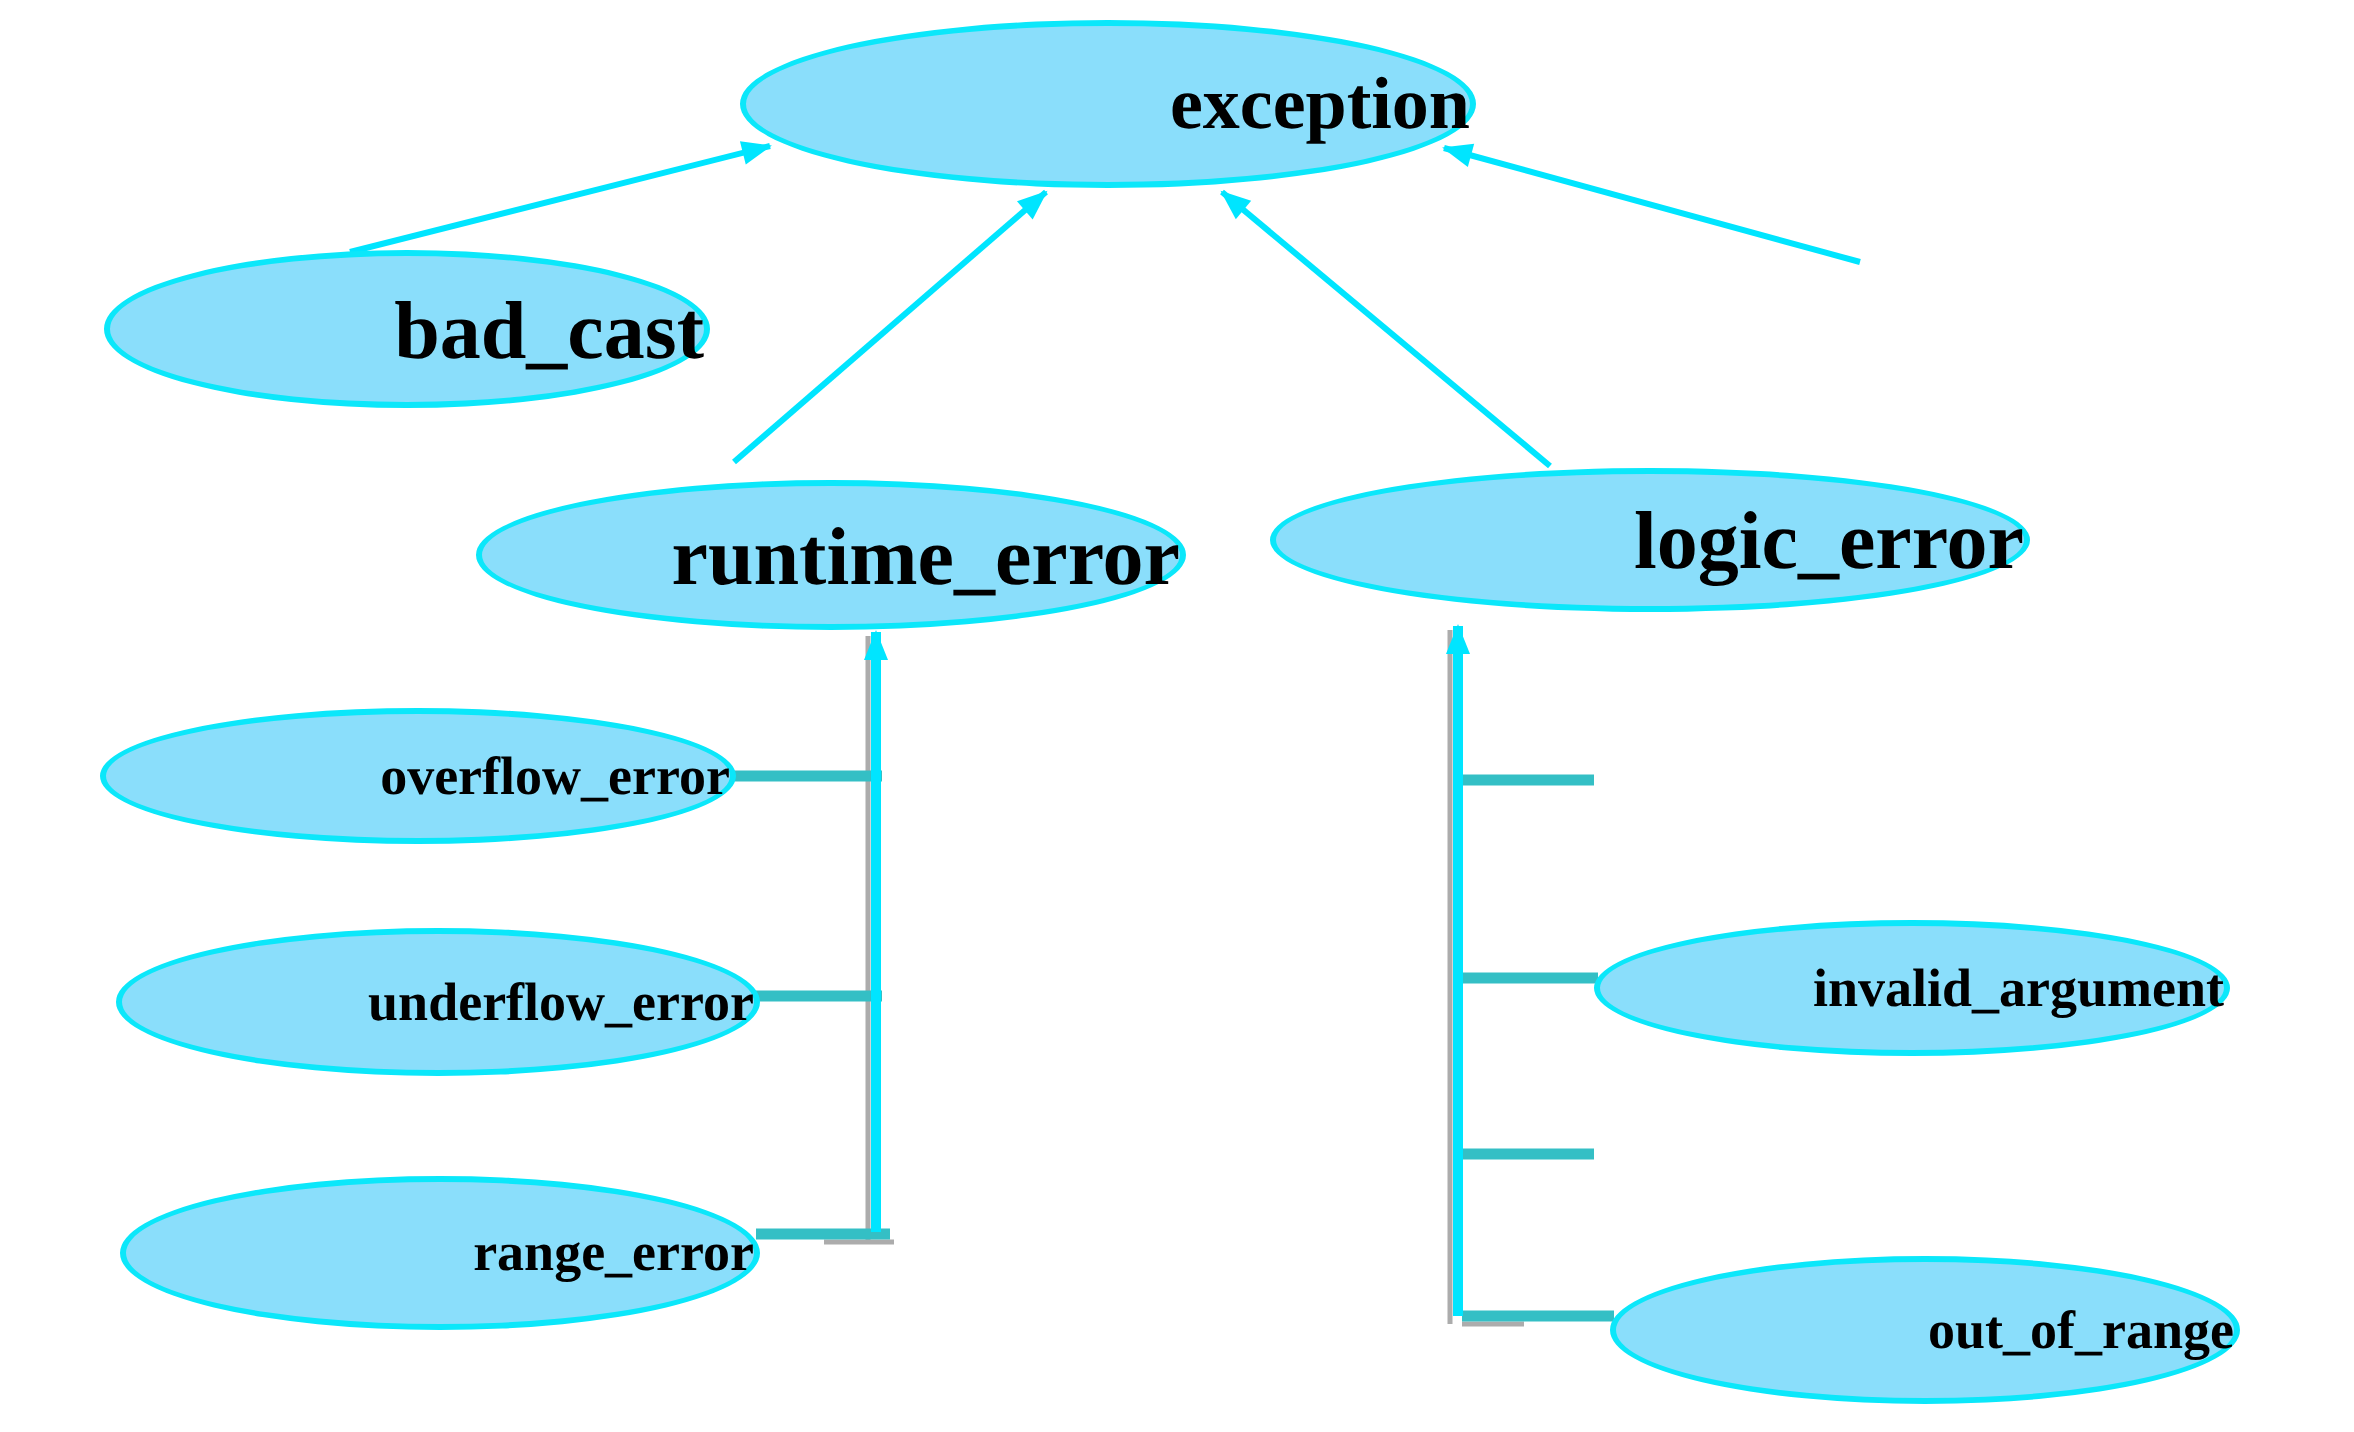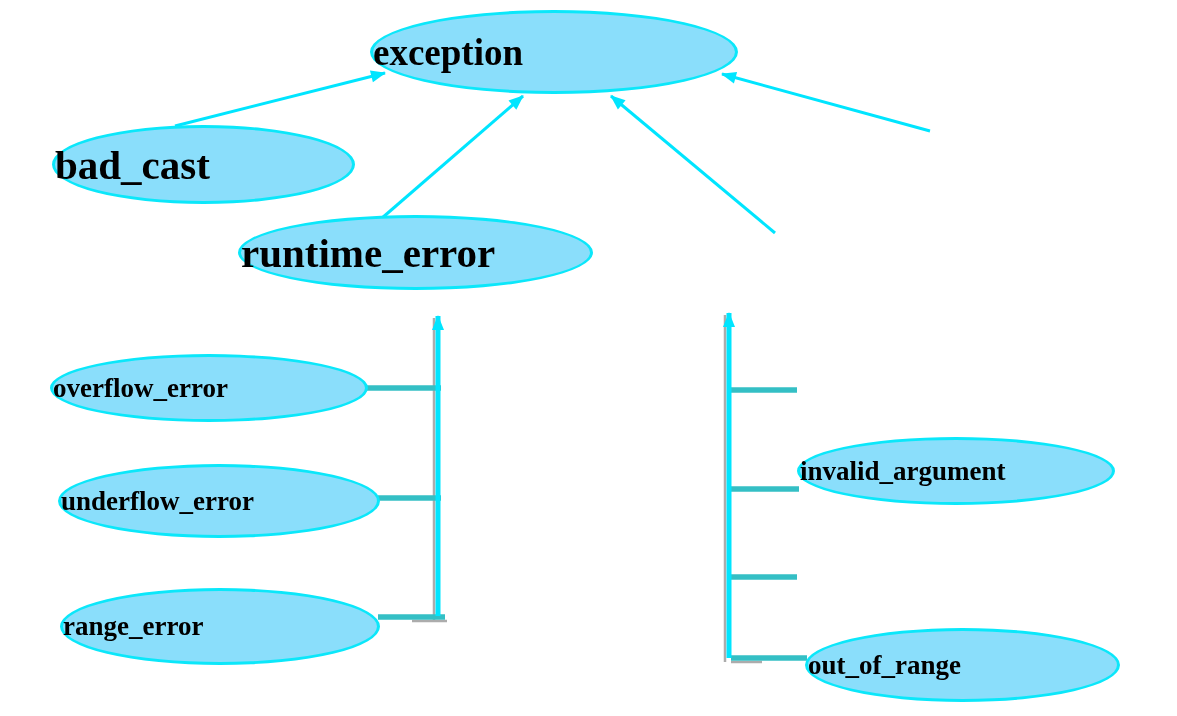--- a/index.html
+++ b/index.html
@@ -12,21 +12,21 @@
     overflow: hidden;
   }
   .node {
     position: absolute;
     box-sizing: border-box;
     background: #8ADEFB;
     border: 3px solid #0BE7FA;
     border-radius: 50%;
     display: flex;
     align-items: center;
-    justify-content: flex-start;
+    justify-content: flex-end;
     font-weight: bold;
     color: #000000;
     z-index: 2;
   }
   .node span { white-space: nowrap; }
   .fs-root { font-size: 37px; }
   .fs-mid  { font-size: 41px; }
   .fs-leaf { font-size: 27px; }
   .lines {
     position: absolute;
@@ -39,33 +39,36 @@
 <body>
 
 <div class="canvas">
 
   <div class="node fs-root" style="left:370px; top:10px;  width:368px; height:84px;">
       <span>exception</span>
     </div>
   <div class="node fs-mid" style="left:52px;  top:125px; width:303px; height:79px;">
       <span>bad_cast</span>
     </div>
-  <div class="node fs-mid" style="left:238px; top:215px; width:355px; height:75px;">
+  <div class="node fs-mid" style="left:238px; top:240px; width:355px; height:75px;">
       <span>runtime_error</span>
+    </div>
+  <div class="node fs-mid" style="left:635px; top:234px; width:380px; height:72px;">
+      <span>logic_error</span>
     </div>
   <div class="node fs-leaf" style="left:58px;  top:464px; width:322px; height:74px;">
       <span>underflow_error</span>
     </div>
   <div class="node fs-leaf" style="left:50px;  top:354px; width:318px; height:68px;">
       <span>overflow_error</span>
     </div>
   <div class="node fs-leaf" style="left:60px;  top:588px; width:320px; height:77px;">
       <span>range_error</span>
     </div>
-  <div class="node fs-leaf" style="left:797px; top:437px; width:318px; height:68px;">
+  <div class="node fs-leaf" style="left:797px; top:460px; width:318px; height:68px;">
       <span>invalid_argument</span>
     </div>
   <div class="node fs-leaf" style="left:805px; top:628px; width:315px; height:74px;">
       <span>out_of_range</span>
     </div>
 
   <svg class="lines" width="1177" height="716" viewBox="0 0 1177 716">
     <defs>
       <marker id="ah" markerUnits="userSpaceOnUse" markerWidth="18" markerHeight="14" refX="15" refY="7" orient="auto">
         <path d="M1,1 L16,7 L1,13 Z" fill="#00E5FF"></path>

